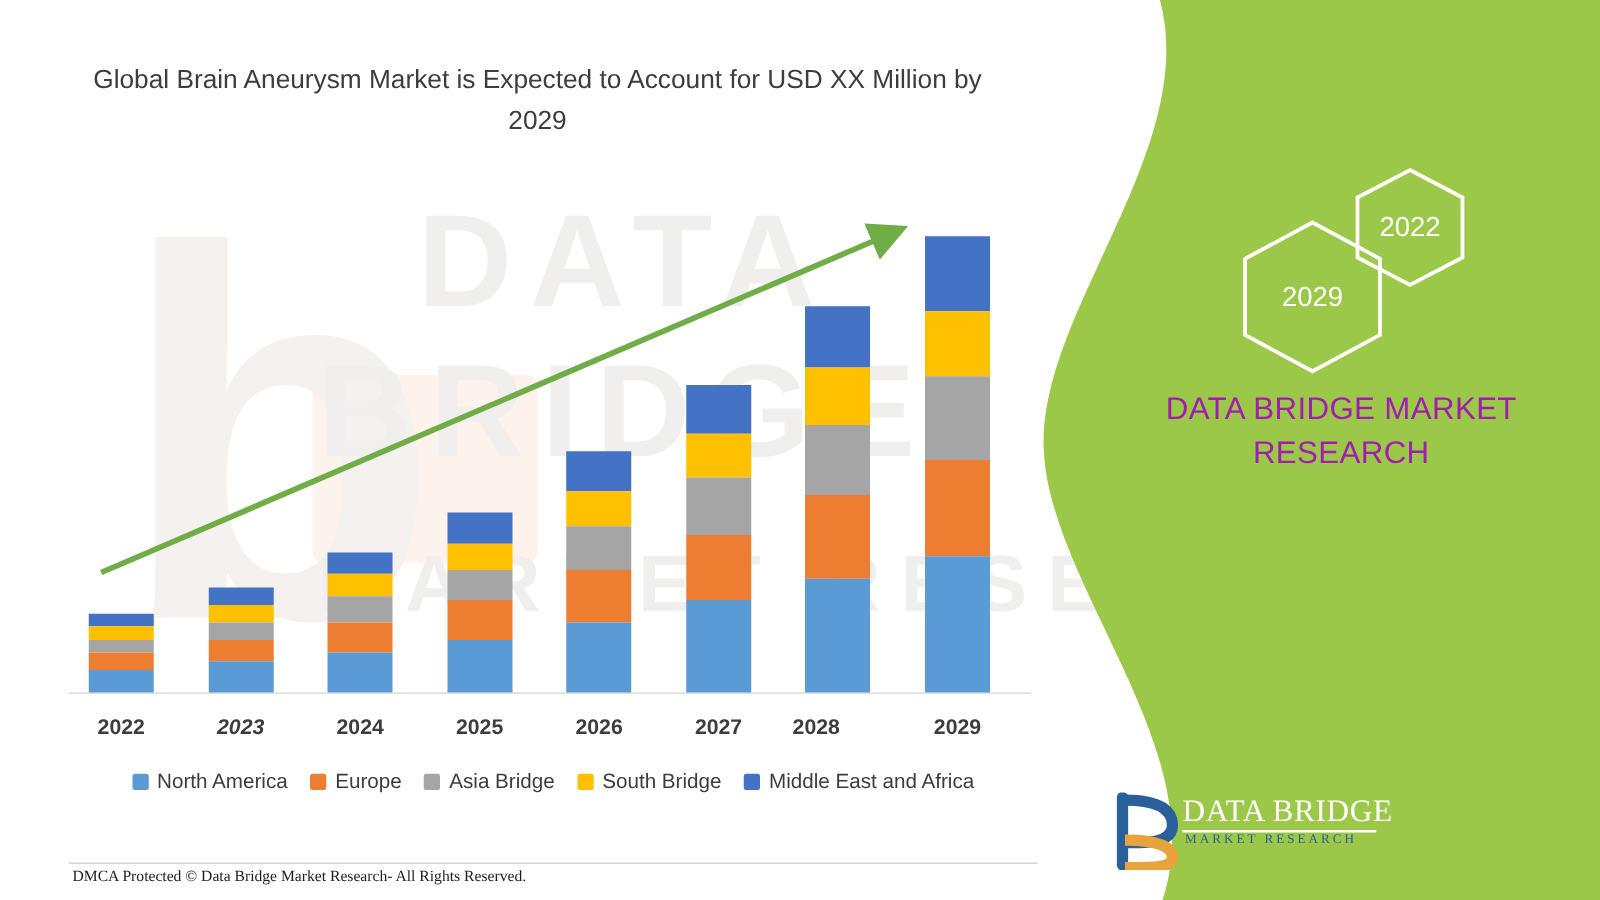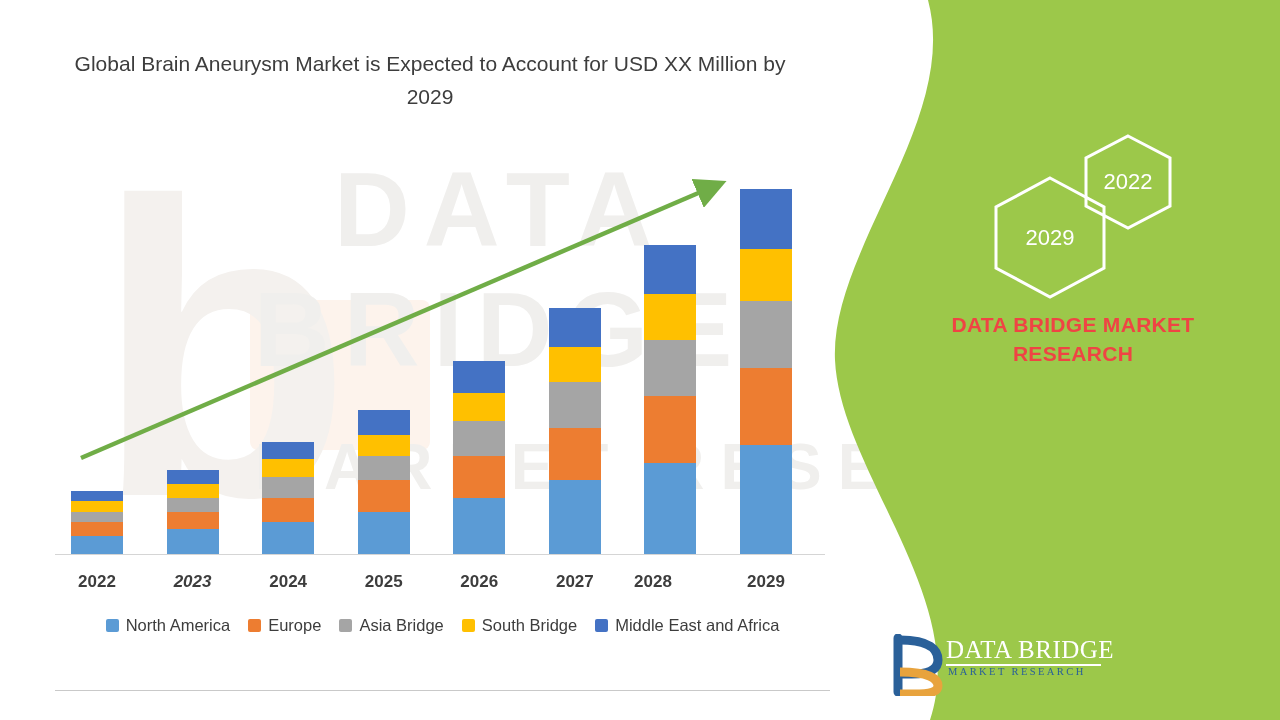--- a/index.html
+++ b/index.html
@@ -125,25 +125,24 @@
     width: 92px;
     height: 98px;
   }
   .brand-text {
     position: absolute;
     z-index: 3;
     left: 908px;
     top: 310px;
     width: 330px;
     text-align: center;
-    color: #ef4444;
-    font-size: 21px;
+    color: #a21caf;
+    font-size: 25px;
     line-height: 1.4;
     letter-spacing: 0.3px;
-    font-weight: bold;
   }
 
   
   .chart-title {
     position: absolute;
     z-index: 5;
     left: 60px;
     top: 48px;
     width: 740px;
     text-align: center;
@@ -450,14 +449,15 @@
         <span class="legend-swatch" style="background: rgb(255, 192, 0);"></span>
         <span class="legend-label">South Bridge</span>
       </div>
       <div class="legend-item">
         <span class="legend-swatch" style="background: rgb(68, 114, 196);"></span>
         <span class="legend-label">Middle East and Africa</span>
       </div>
     </div>
 
   <div class="footer-rule"></div>
+  <div class="footer-left">DMCA Protected © Data Bridge Market Research- All Rights Reserved.</div>
 
 </div>
 
 </body></html>

